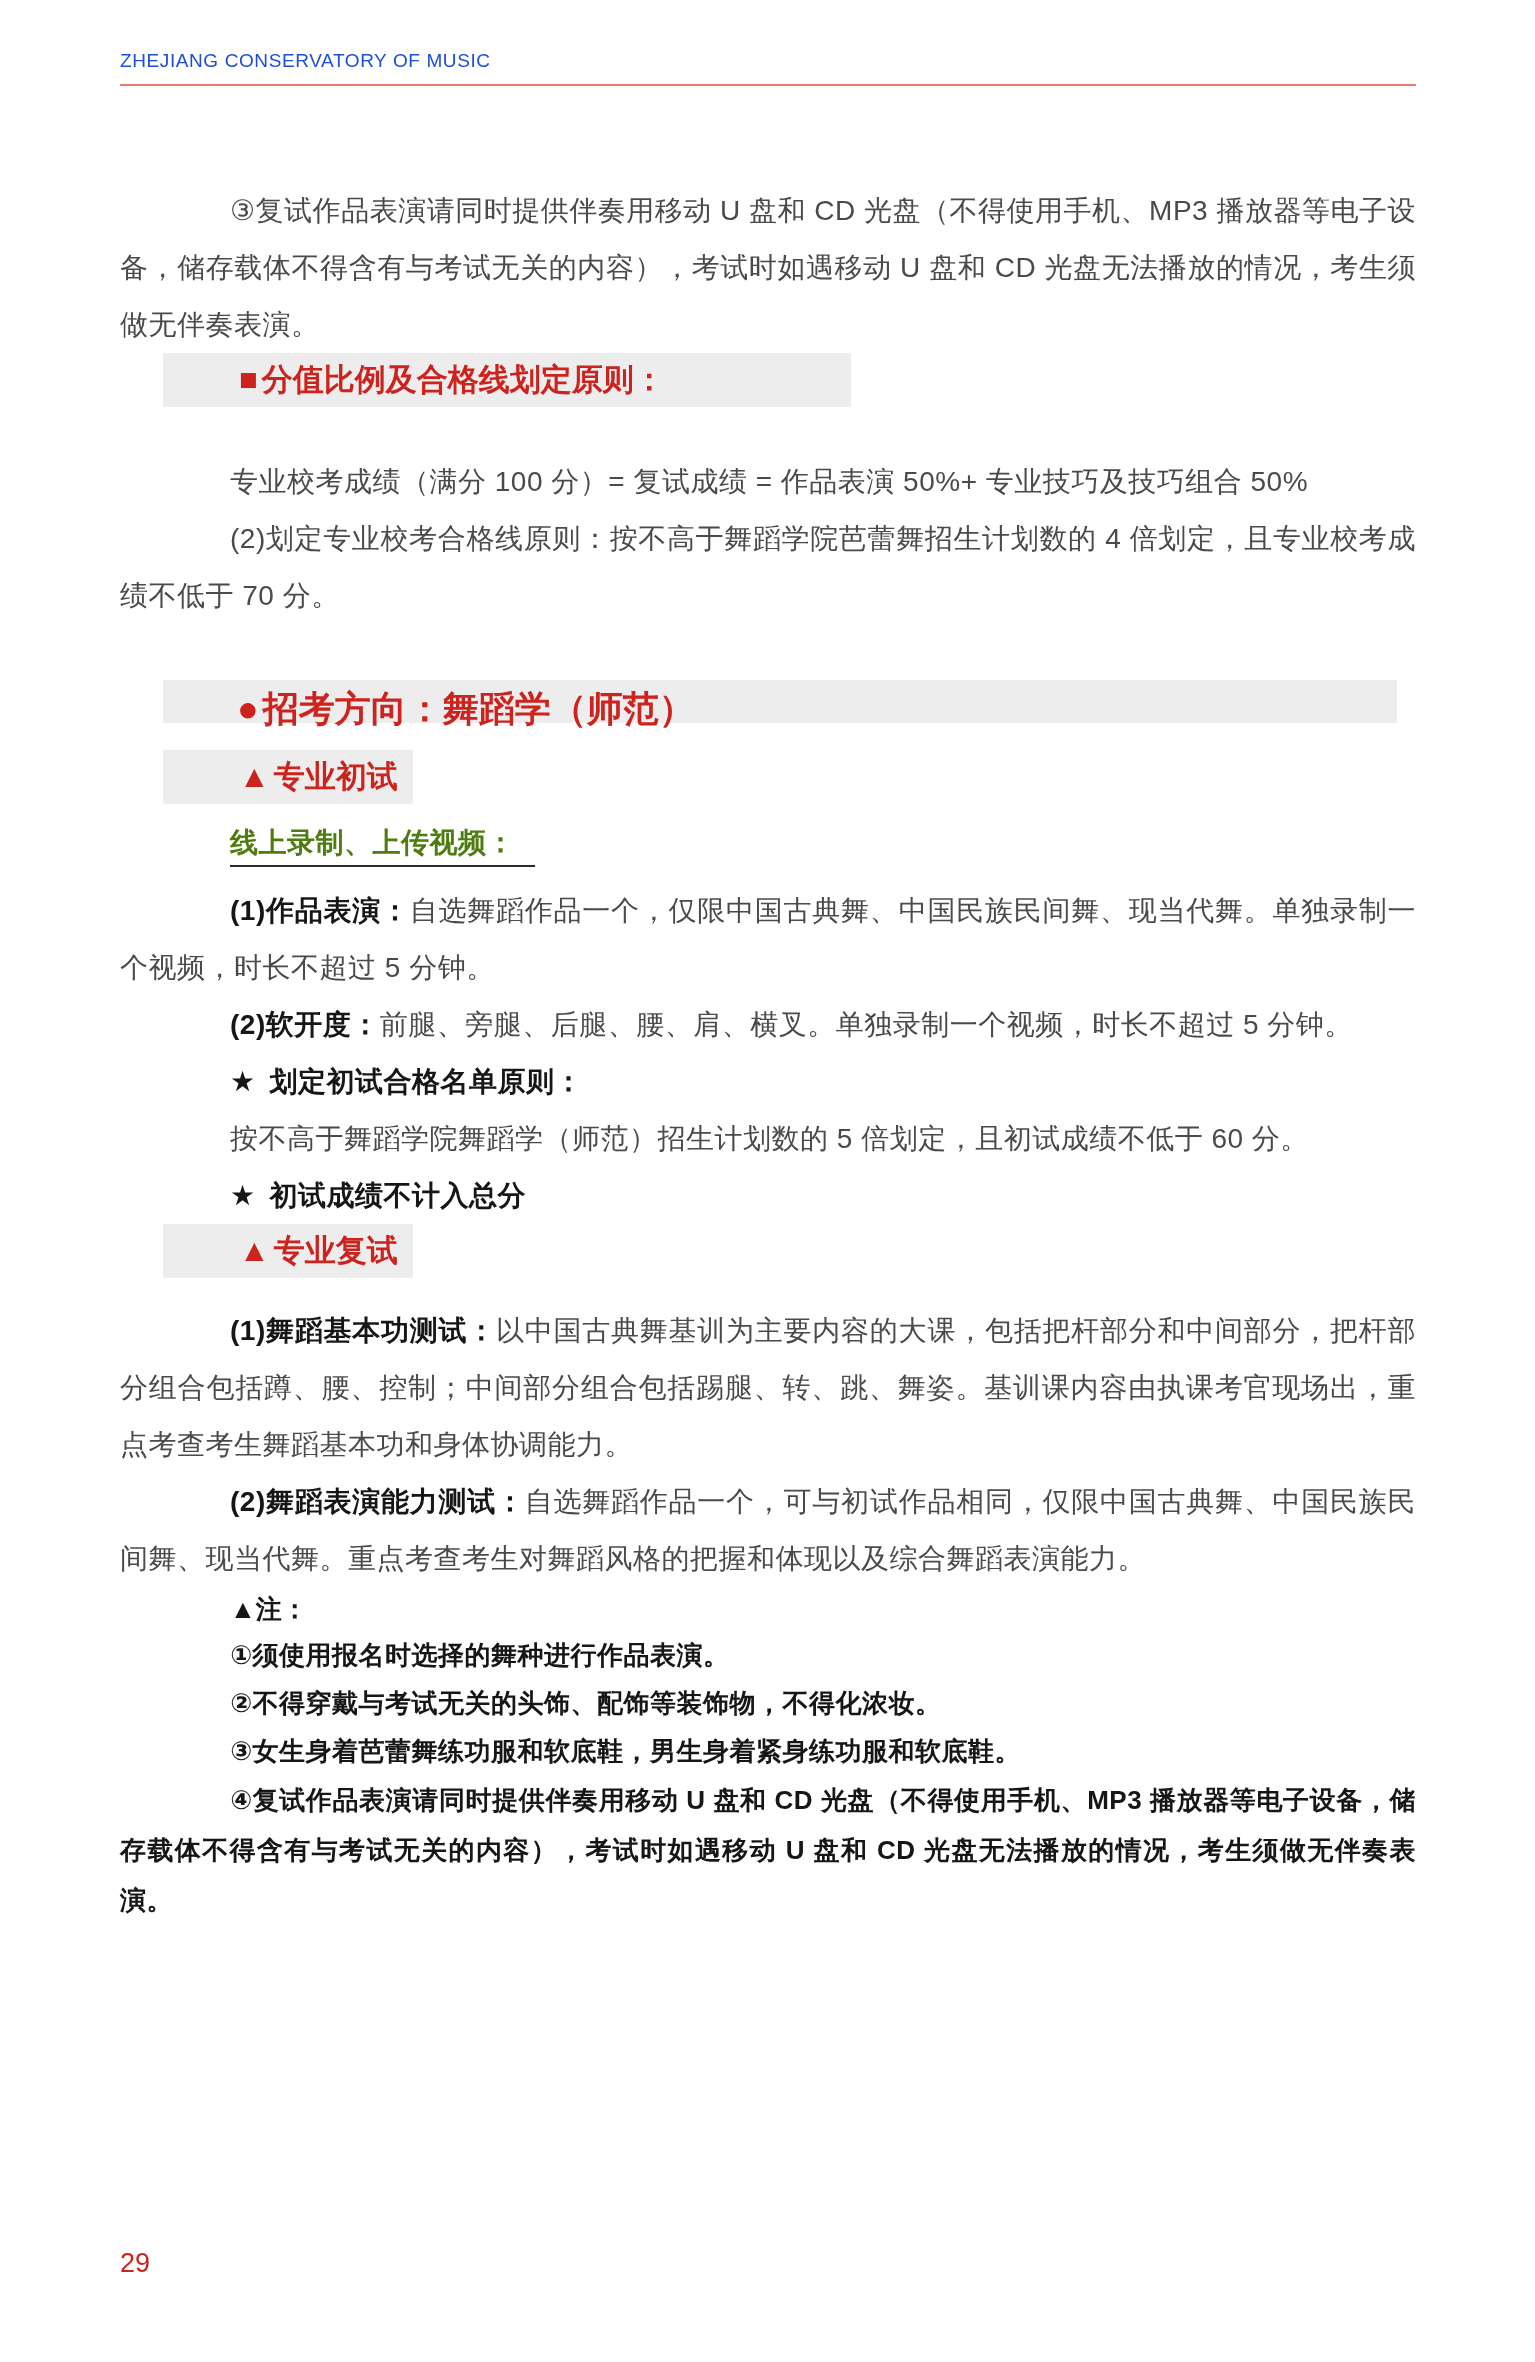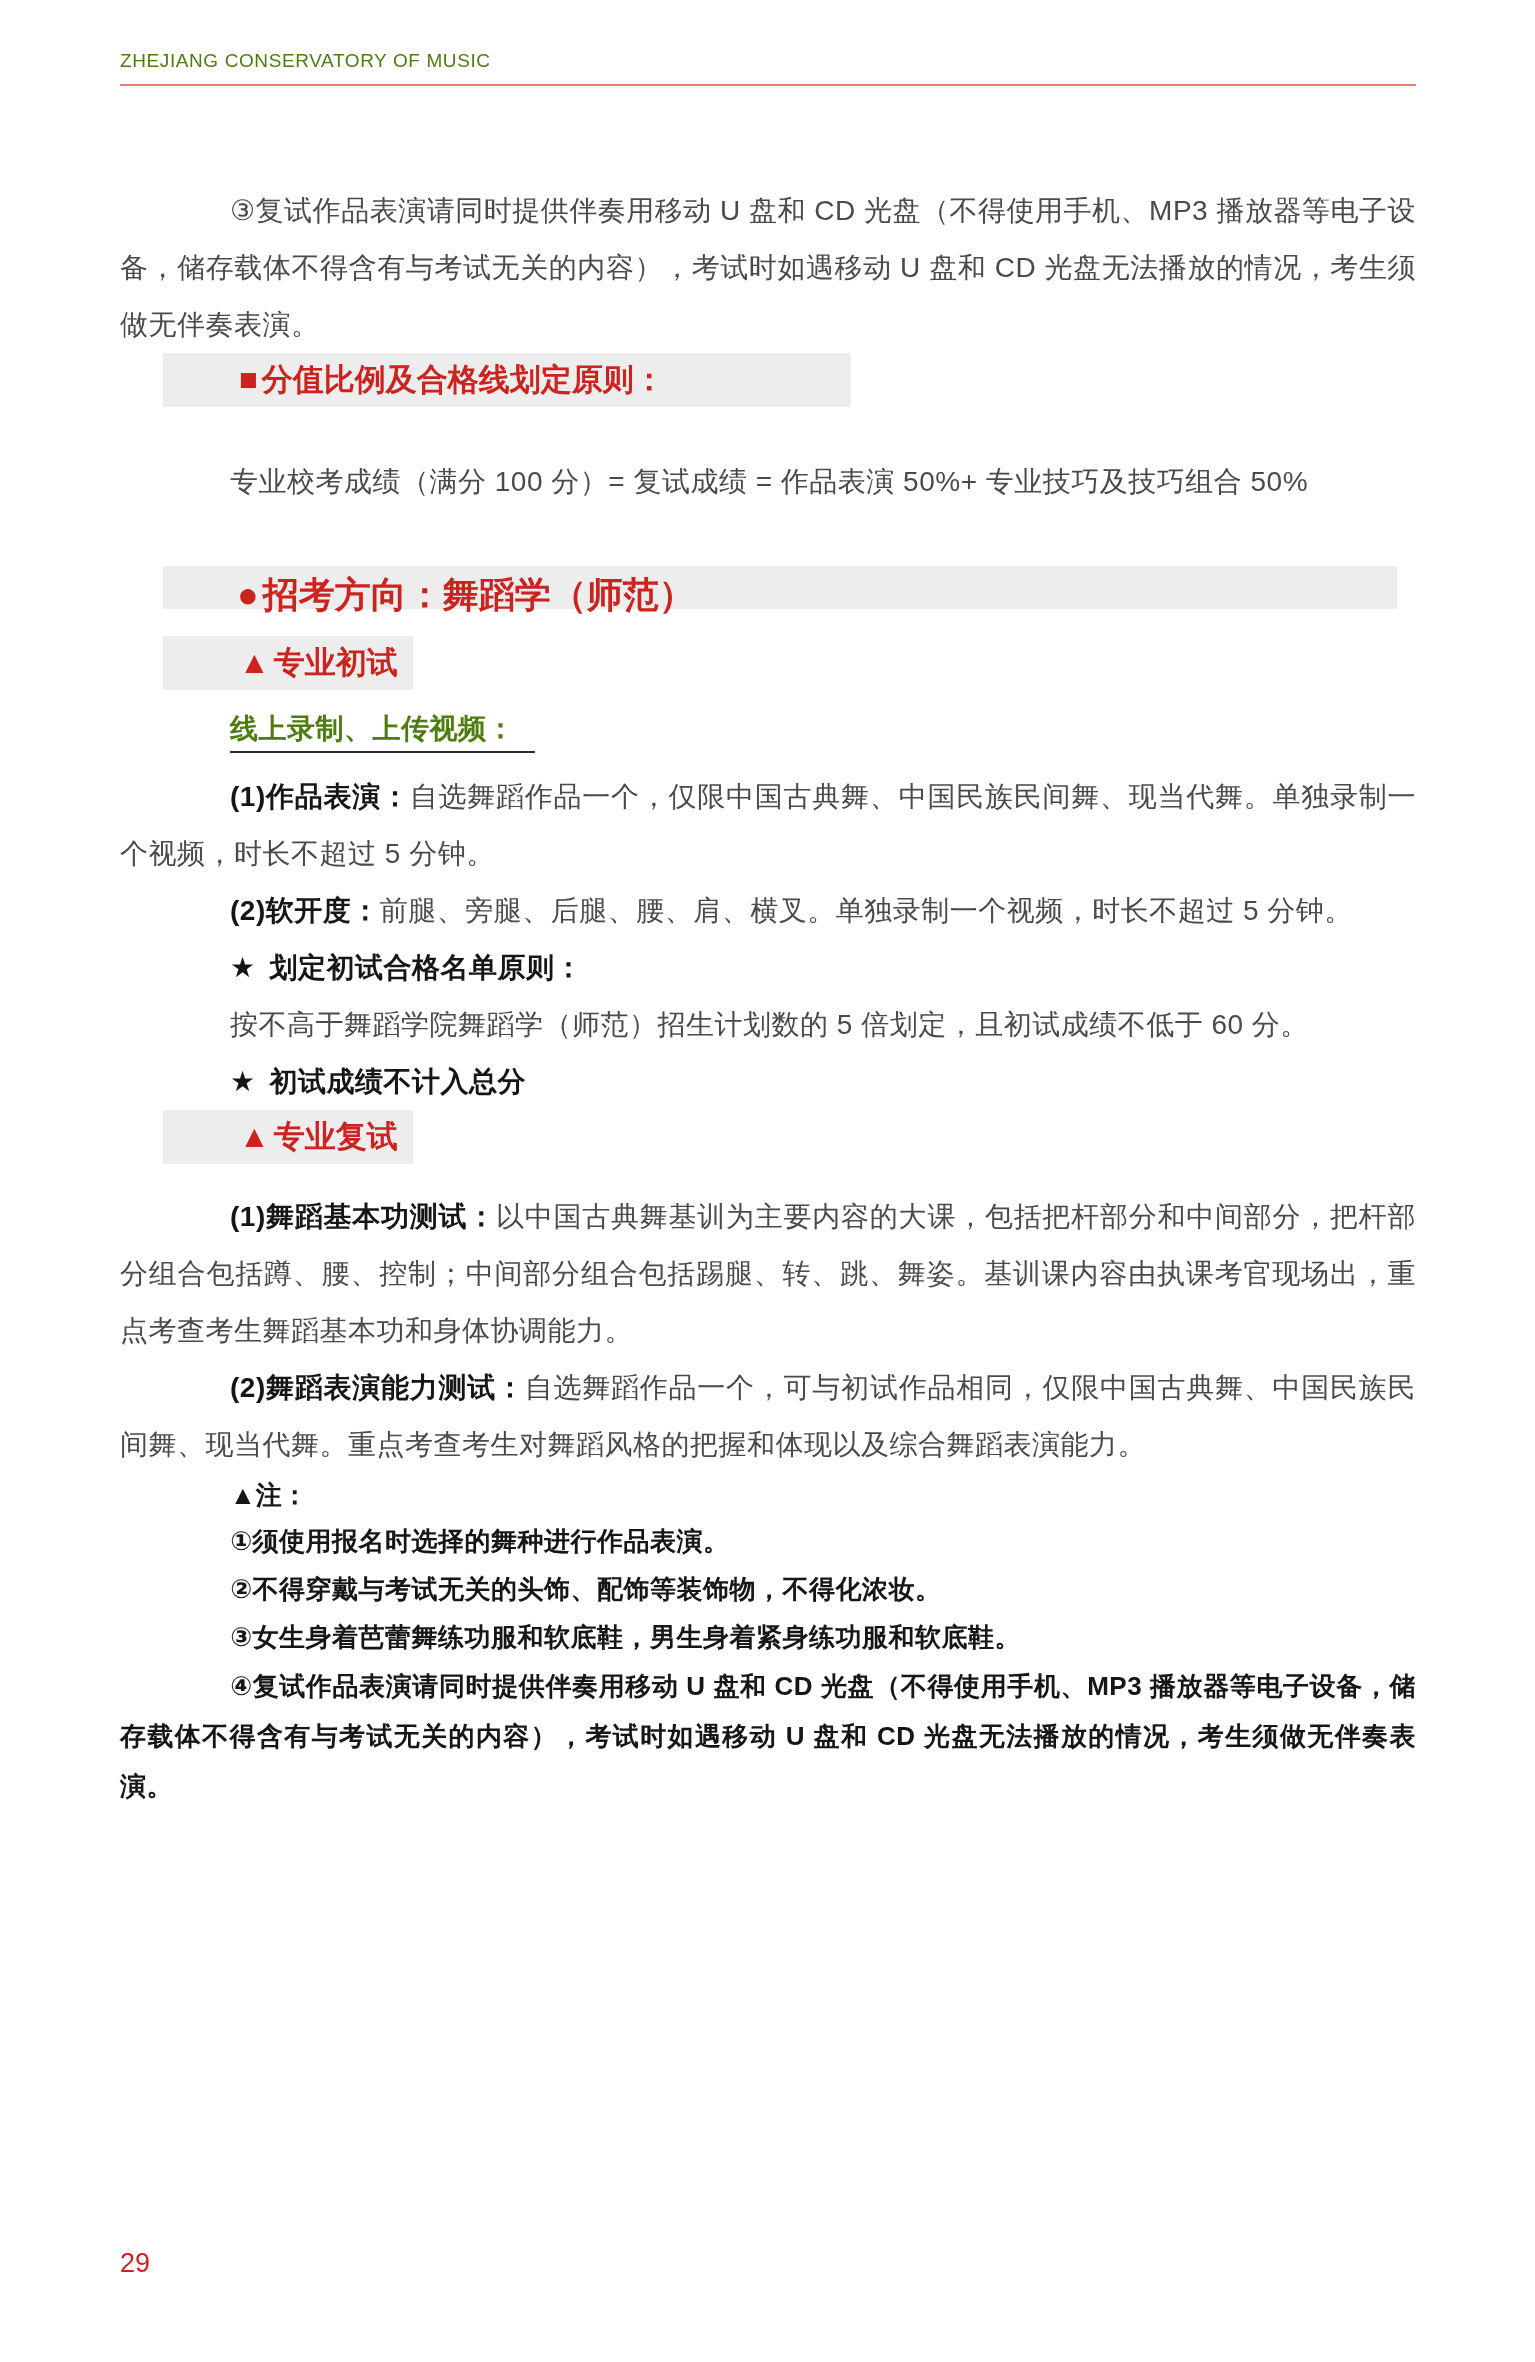--- a/index.html
+++ b/index.html
@@ -11,21 +11,21 @@
     overflow:hidden;
     box-sizing:border-box;
   }
   .content { padding:0 119px 0 120px; }
 
   .brand {
     padding-top:50px;
     font-size:19px;
     font-weight:400;
     letter-spacing:0.6px;
-    color:#4d7c0f;
+    color:#1d4ed8;
   }
   .brand-rule { height:2px; background:#e57f72; margin-top:12px; }
 
   .p-body {
     margin:0;
     font-size:28px;
     line-height:57px;
     letter-spacing:0.5px;
     color:#4a4a4a;
     text-align:justify;
@@ -135,20 +135,21 @@
     </header>
 
     <p class="p-body indent p1">③复试作品表演请同时提供伴奏用移动 U 盘和 CD 光盘（不得使用手机、MP3 播放器等电子设备，储存载体不得含有与考试无关的内容），考试时如遇移动 U 盘和 CD 光盘无法播放的情况，考生须做无伴奏表演。</p>
 
     <div class="bar bar-medium">
       <span class="marker">■</span><span>分值比例及合格线划定原则：</span>
     </div>
 
     <div class="score-block">
       <p class="p-body indent">专业校考成绩（满分 100 分）= 复试成绩 = 作品表演 50%+ 专业技巧及技巧组合 50%</p>
+      <p class="p-body indent">(2)划定专业校考合格线原则：按不高于舞蹈学院芭蕾舞招生计划数的 4 倍划定，且专业校考成绩不低于 70 分。</p>
     </div>
 
     <div class="bar bar-banner">
       <span class="marker">●</span><span>招考方向：舞蹈学（师范）</span>
     </div>
 
     <div class="bar bar-small bar-small-1">
       <span class="marker">▲</span><span>专业初试</span>
     </div>
 

